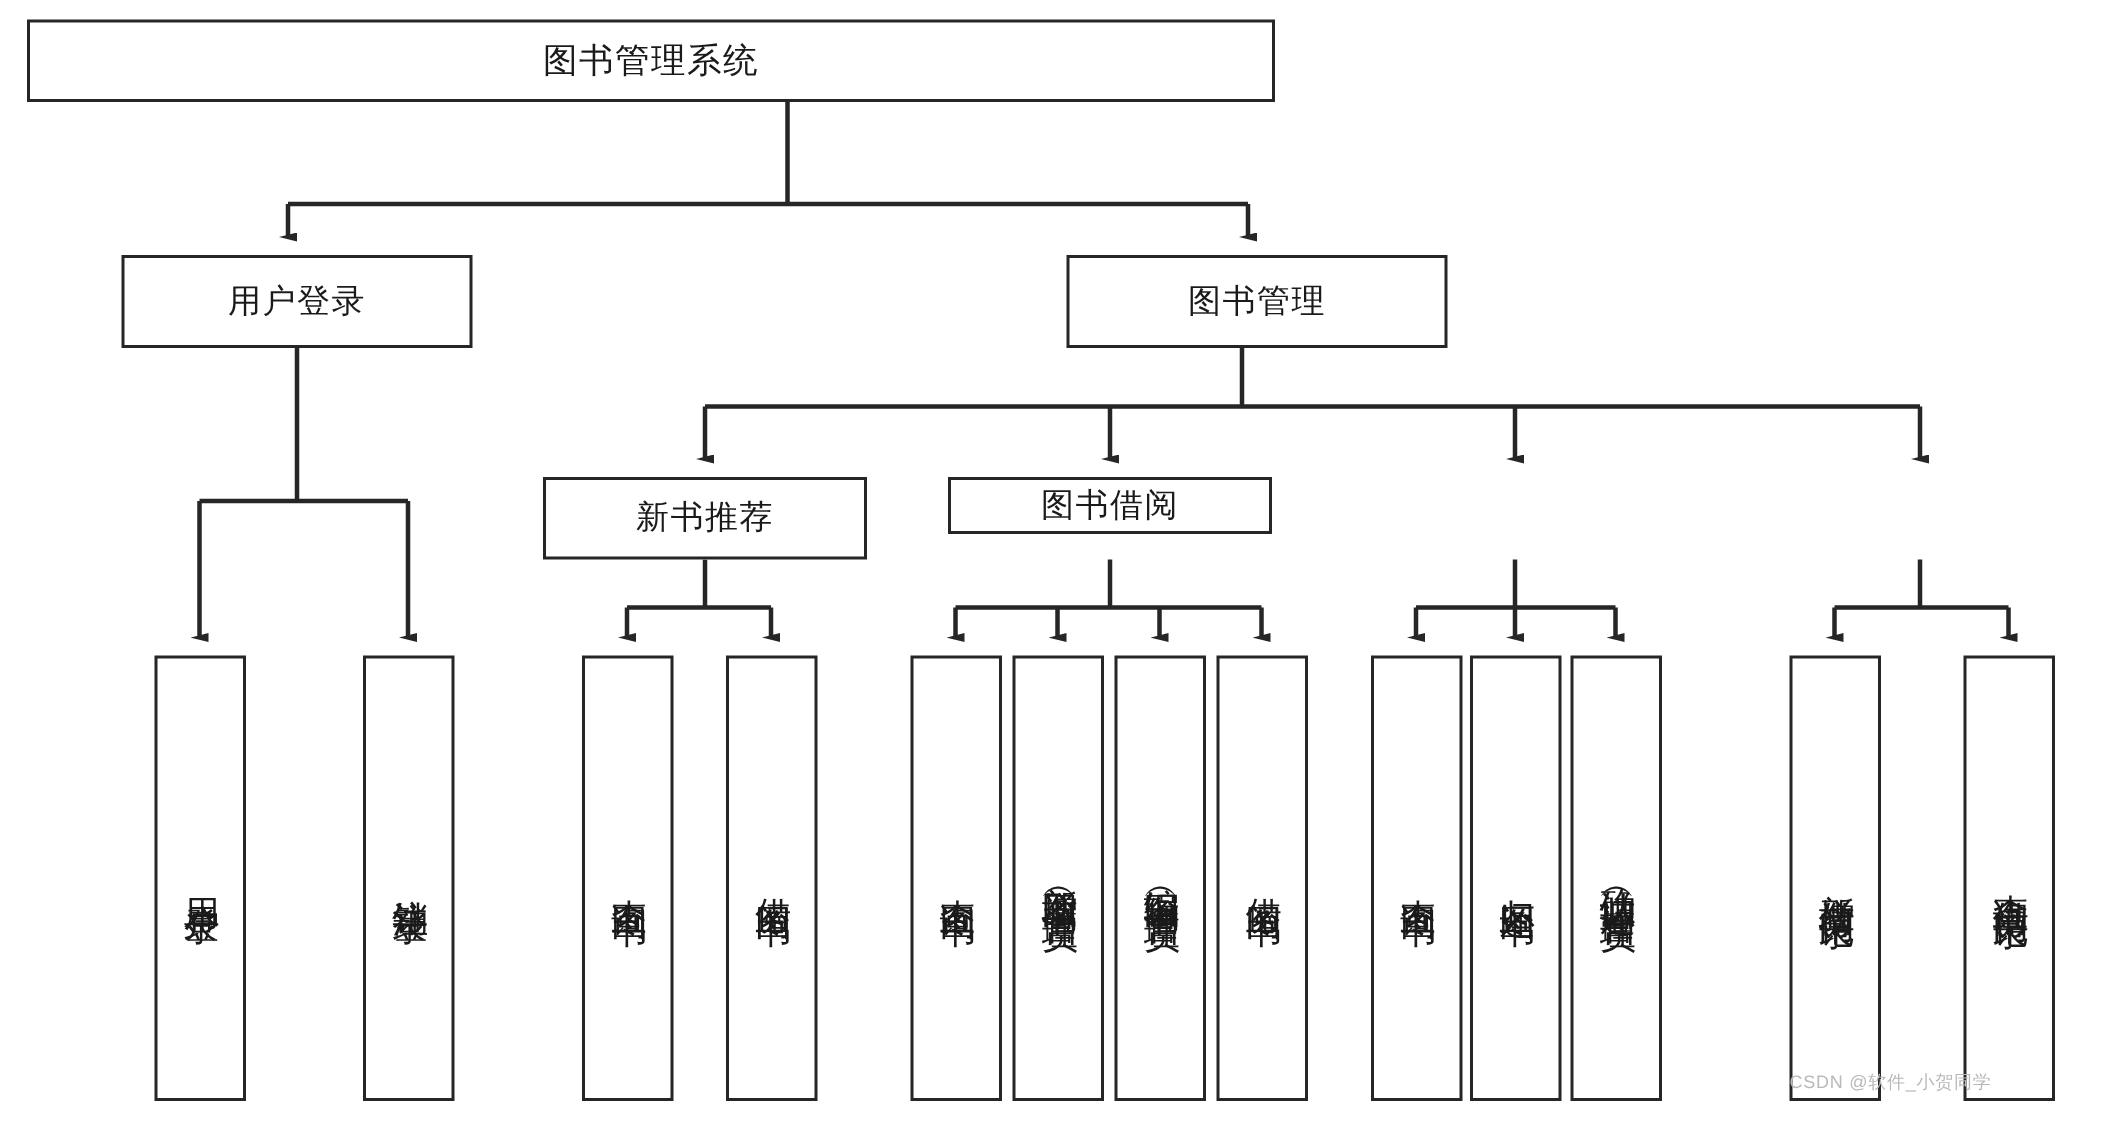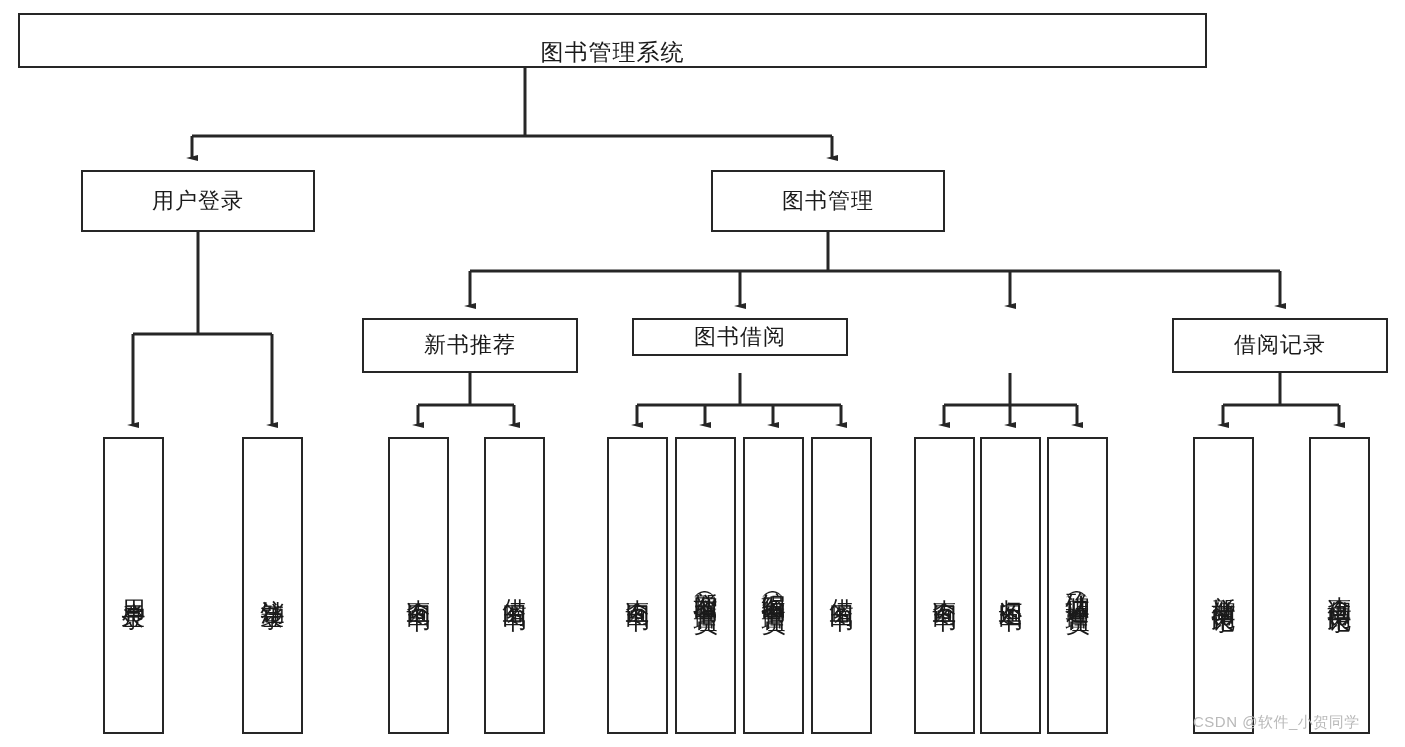--- a/index.html
+++ b/index.html
@@ -62,21 +62,21 @@
     font-size: 24px;
     line-height: 1.0;
     letter-spacing: 3px;
     white-space: nowrap;
     max-height: 290px;
   }
   .watermark {
     position: absolute;
     left: 1193px;
     top: 713px;
-    font-size: 15px;
+    font-size: 12px;
     color: #b9b9b9;
     white-space: nowrap;
     letter-spacing: 0.5px;
     font-family: "Liberation Sans", "DejaVu Sans", sans-serif;
   }
 </style>
 </head>
 <body>
 
 <div id="canvas">
@@ -124,44 +124,41 @@
       <path d="M1010,405 L1010,425" marker-end="url(#arrow)"></path>
       <path d="M1077,405 L1077,425" marker-end="url(#arrow)"></path>
 
       <path d="M1280,373 L1280,405"></path>
       <path d="M1223,405 L1339,405"></path>
       <path d="M1223,405 L1223,425" marker-end="url(#arrow)"></path>
       <path d="M1339,405 L1339,425" marker-end="url(#arrow)"></path>
     </g>
   </svg>
 
-  <div class="node h root" style="left:18px; top:13px; width:1189px; height:55px;align-items:flex-end;">
+  <div class="node h root" style="left:18px; top:13px; width:832px; height:55px;">
     <span class="label">图书管理系统</span>
   </div>
 
   <div class="node h" style="left:81px; top:170px; width:234px; height:62px;">
     <span class="label">用户登录</span>
   </div>
 
-  <div class="node h" style="left:711px; top:170px; width:234px; height:62px;">
+  <div class="node h" style="left:711px; top:170px; width:254px; height:62px;">
     <span class="label">图书管理</span>
   </div>
 
   <div class="node h" style="left:362px; top:318px; width:216px; height:55px;">
     <span class="label">新书推荐</span>
   </div>
 
   <div class="node h" style="left:632px; top:318px; width:216px; height:38px;">
     <span class="label">图书借阅</span>
   </div>
 
 
-  <div class="node h" style="left:1172px; top:318px; width:216px; height:55px;">
-    <span class="label">借阅记录</span>
-  </div>
 
   <div class="node v" style="left:103px; top:437px; width:61px; height:297px;">
     <span class="label">用户登录</span>
   </div>
 
   <div class="node v" style="left:242px; top:437px; width:61px; height:297px;">
     <span class="label">注销登录</span>
   </div>
 
   <div class="node v" style="left:388px; top:437px; width:61px; height:297px;">

